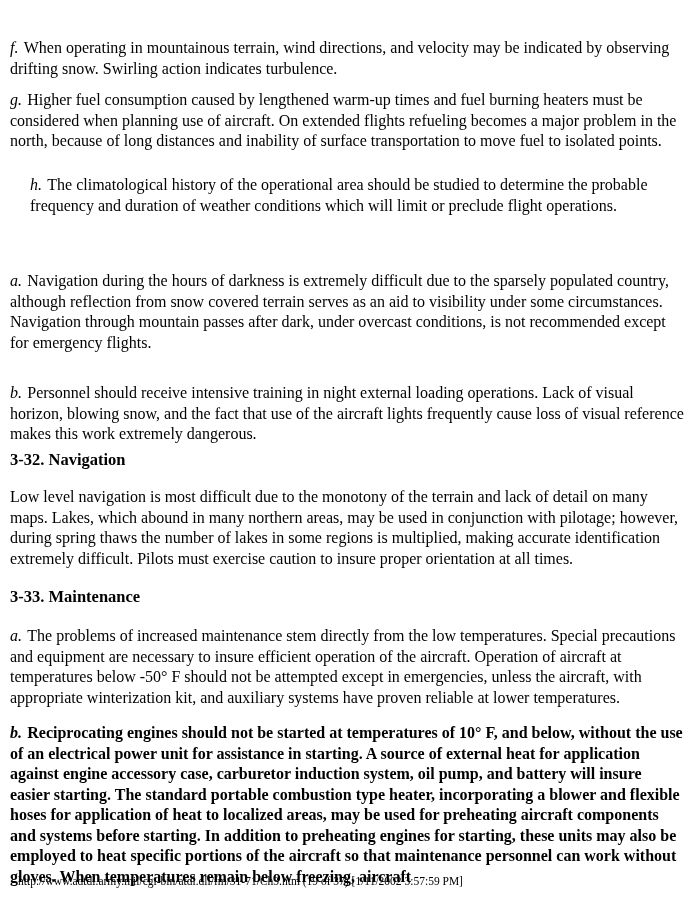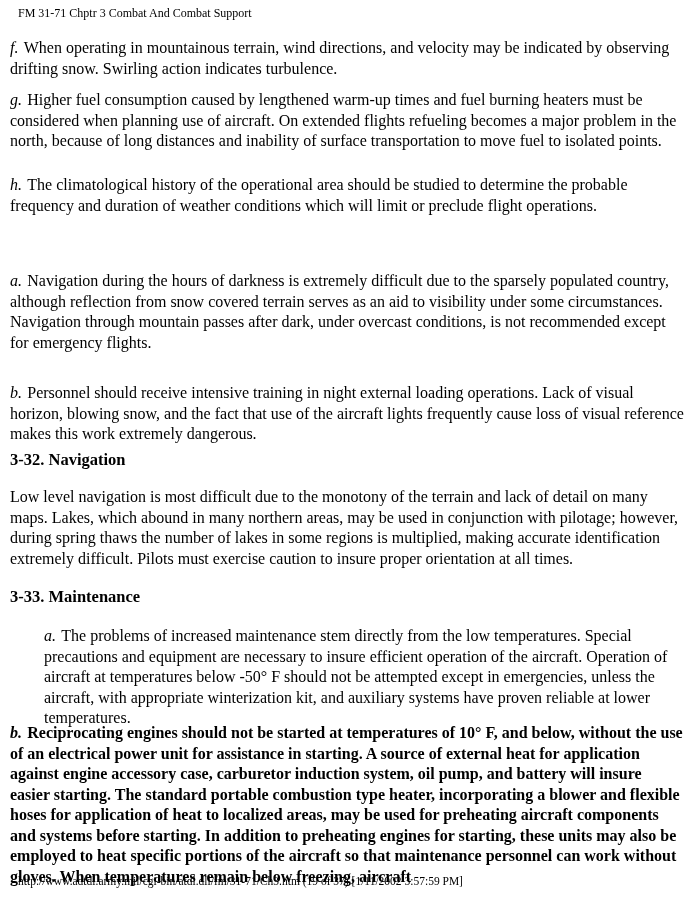--- a/index.html
+++ b/index.html
@@ -42,48 +42,45 @@
   .heading {
     font-weight: bold;
     font-size: 16.5px;
   }
   .lead {
     font-style: italic;
     margin-right: 0.33em;
   }
   .b0  { top: 38px;  }
   .b1  { top: 90px;  }
-  .b2  { top: 175px; }
+  .b2  { top: 175px; margin-left: 20px; }
   .b3  { top: 238px; }
   .b4  { top: 271px; }
   .b5  { top: 370px; margin-top: 13px; }
   .b6  { top: 450px; }
   .b7  { top: 487px; }
   .b8  { top: 587px; }
-  .b9  { top: 626px; margin-left: 34px; }
+  .b9  { top: 626px; }
   .b10 { top: 723px; font-weight: bold; }
   .page-footer {
     position: absolute;
     left: 18px;
     top: 875px;
     font-size: 11.5px;
     line-height: 13px;
     font-family: Liberation Serif, serif;
     color: #000000;
     white-space: nowrap;
   }
 </style>
 </head>
 <body>
 
 <div class="page">
 
-  <div class="page-header">
-    <span>FM 31-71 Chptr 3 Combat And Combat Support</span>
-  </div>
 
   <p class="block b0"><span class="lead">f.</span><span>When operating in mountainous terrain, wind directions, and velocity may be indicated by observing drifting snow. Swirling action indicates turbulence.</span></p>
 
   <p class="block b1"><span class="lead">g.</span><span>Higher fuel consumption caused by lengthened warm-up times and fuel burning heaters must be considered when planning use of aircraft. On extended flights refueling becomes a major problem in the north, because of long distances and inability of surface transportation to move fuel to isolated points.</span></p>
 
   <p class="block b2"><span class="lead">h.</span><span>The climatological history of the operational area should be studied to determine the probable frequency and duration of weather conditions which will limit or preclude flight operations.</span></p>
 
 
   <p class="block b4"><span class="lead">a.</span><span>Navigation during the hours of darkness is extremely difficult due to the sparsely populated country, although reflection from snow covered terrain serves as an aid to visibility under some circumstances. Navigation through mountain passes after dark, under overcast conditions, is not recommended except for emergency flights.</span></p>
 

